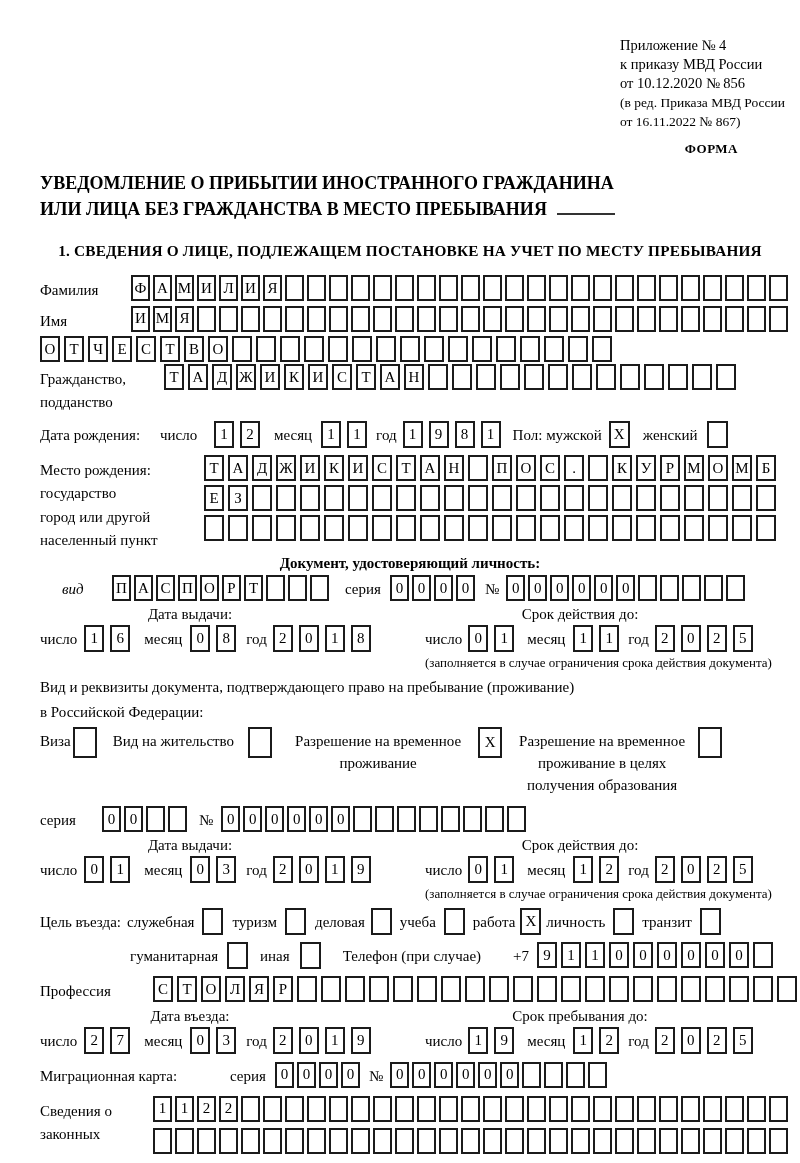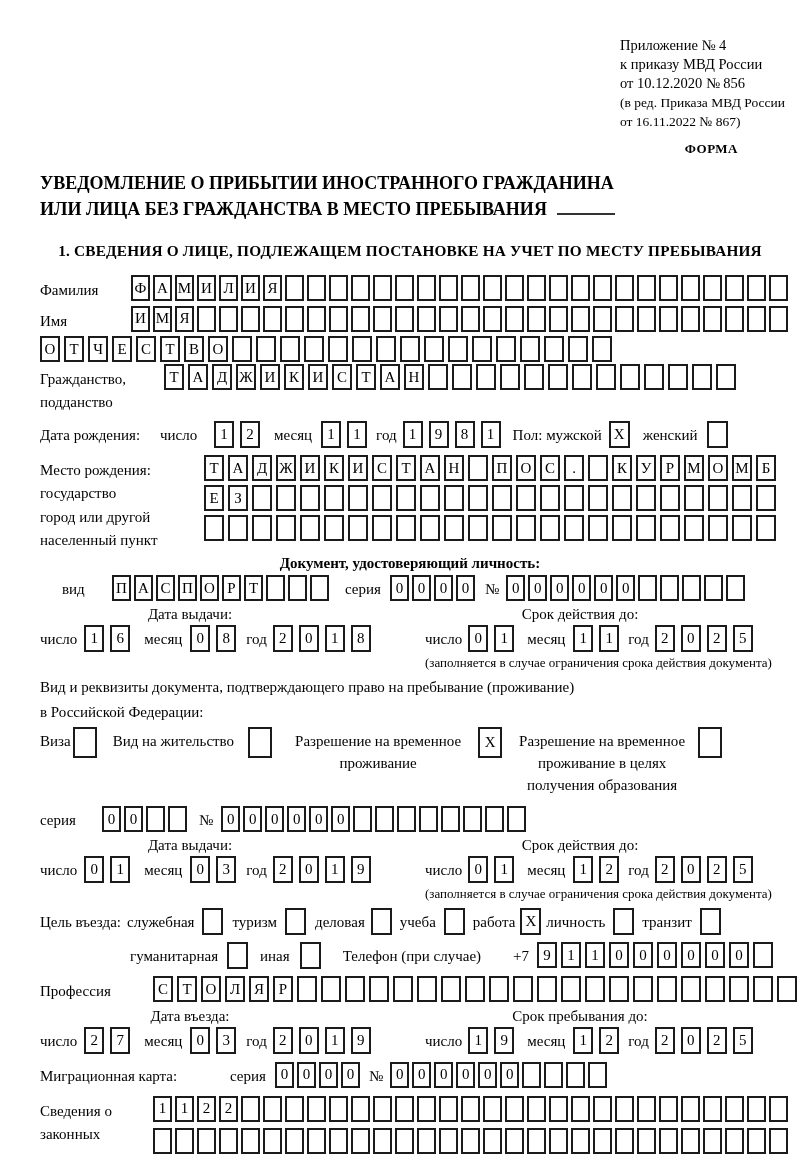--- a/index.html
+++ b/index.html
@@ -307,21 +307,21 @@
           <span class="cell"></span>
           <span class="cell"></span>
           <span class="cell"></span>
         </div>
     </div>
   </div>
 
   <div class="dochead">Документ, удостоверяющий личность:</div>
 
   <div class="row" style="margin-top:3px;">
-    <span class="dlbl" style="width:72px;padding-left:22px;box-sizing:border-box;">вид</span>
+    <span class="dlbl" style="width:72px;padding-left:22px;box-sizing:border-box;font-style:italic;">вид</span>
     <span class="cells">
         <span class="cell">П</span>
         <span class="cell">А</span>
         <span class="cell">С</span>
         <span class="cell">П</span>
         <span class="cell">О</span>
         <span class="cell">Р</span>
         <span class="cell">Т</span>
         <span class="cell"></span>
         <span class="cell"></span>

